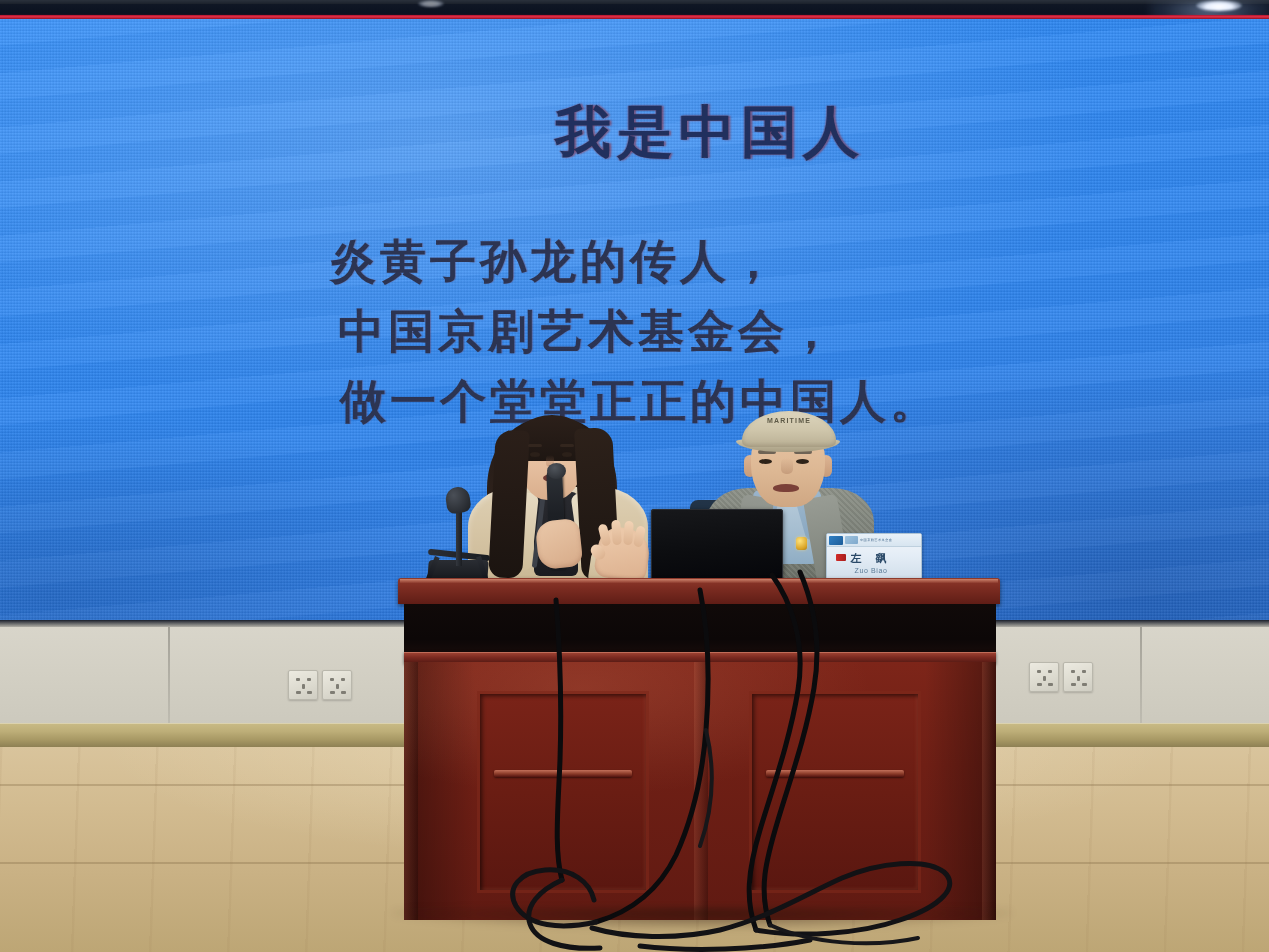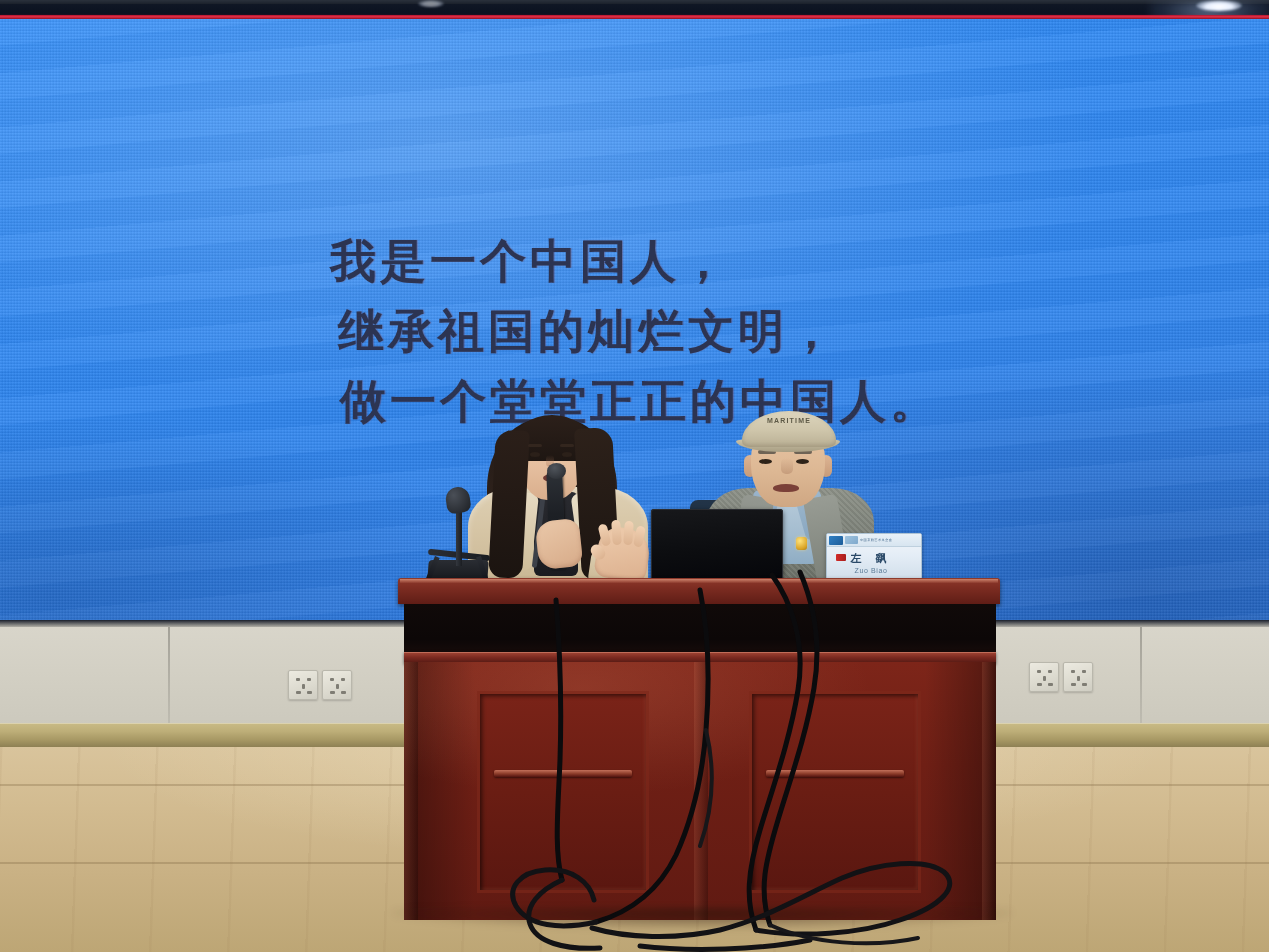--- a/index.html
+++ b/index.html
@@ -530,24 +530,25 @@
   <div class="ceiling-spot" style="left:1196px;"></div>
   <div class="ceiling-spot" style="left:418px; width:26px; height:7px; opacity:.5;"></div>
   <div class="red-rail"></div>
 
   <div class="led-screen">
     <div class="led-banding"></div>
     <div class="led-vignette"></div>
   </div>
 
 
+  <div class="slide-title">我是中国人</div>
 
   <div class="lyrics">
-    <div class="lyric-line l1">我是一个中国人，</div>
-    <div class="lyric-line l3">继承祖国的灿烂文明，</div>
+    <div class="lyric-line l1">炎黄子孙龙的传人，</div>
+    <div class="lyric-line l3">中国京剧艺术基金会，</div>
     <div class="lyric-line l4">做一个堂堂正正的中国人。</div>
   </div>
 
   <div class="wall"></div>
   <div class="wall-top-shadow"></div>
   <div class="wall-seam" style="left:168px;"></div>
   <div class="wall-seam" style="left:420px;"></div>
   <div class="wall-seam" style="left:855px;"></div>
   <div class="wall-seam" style="left:1140px;"></div>
 

